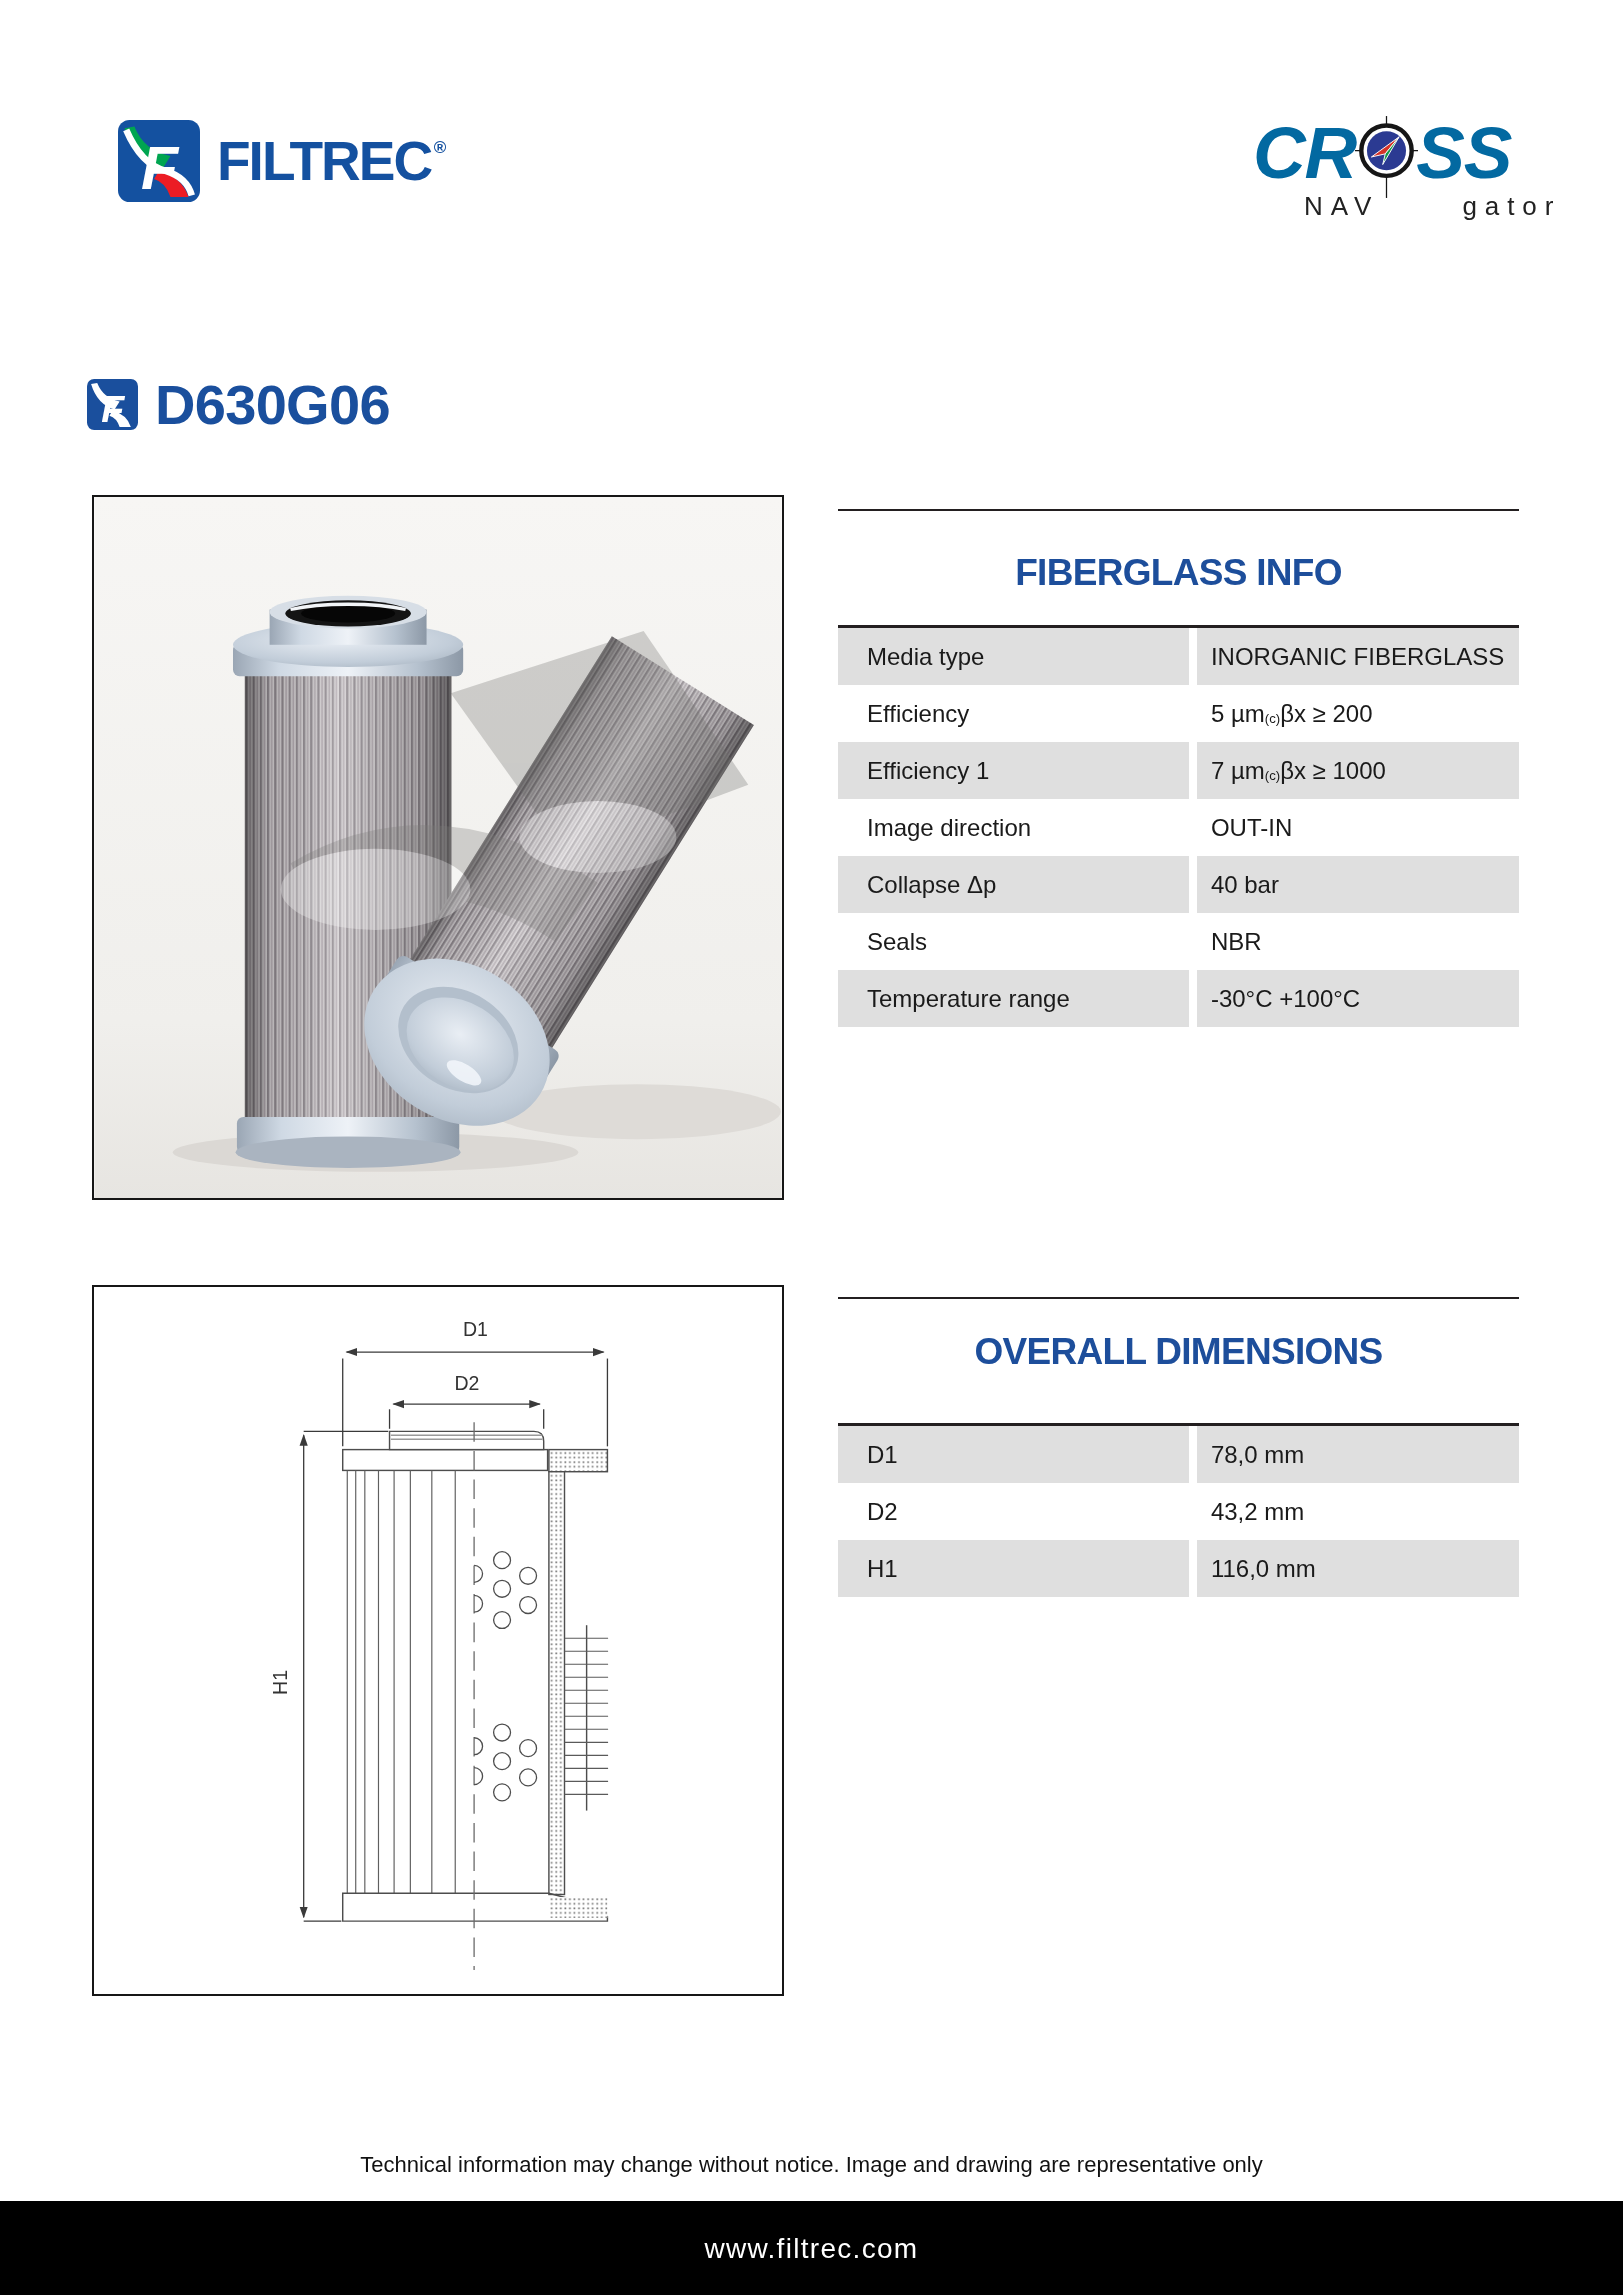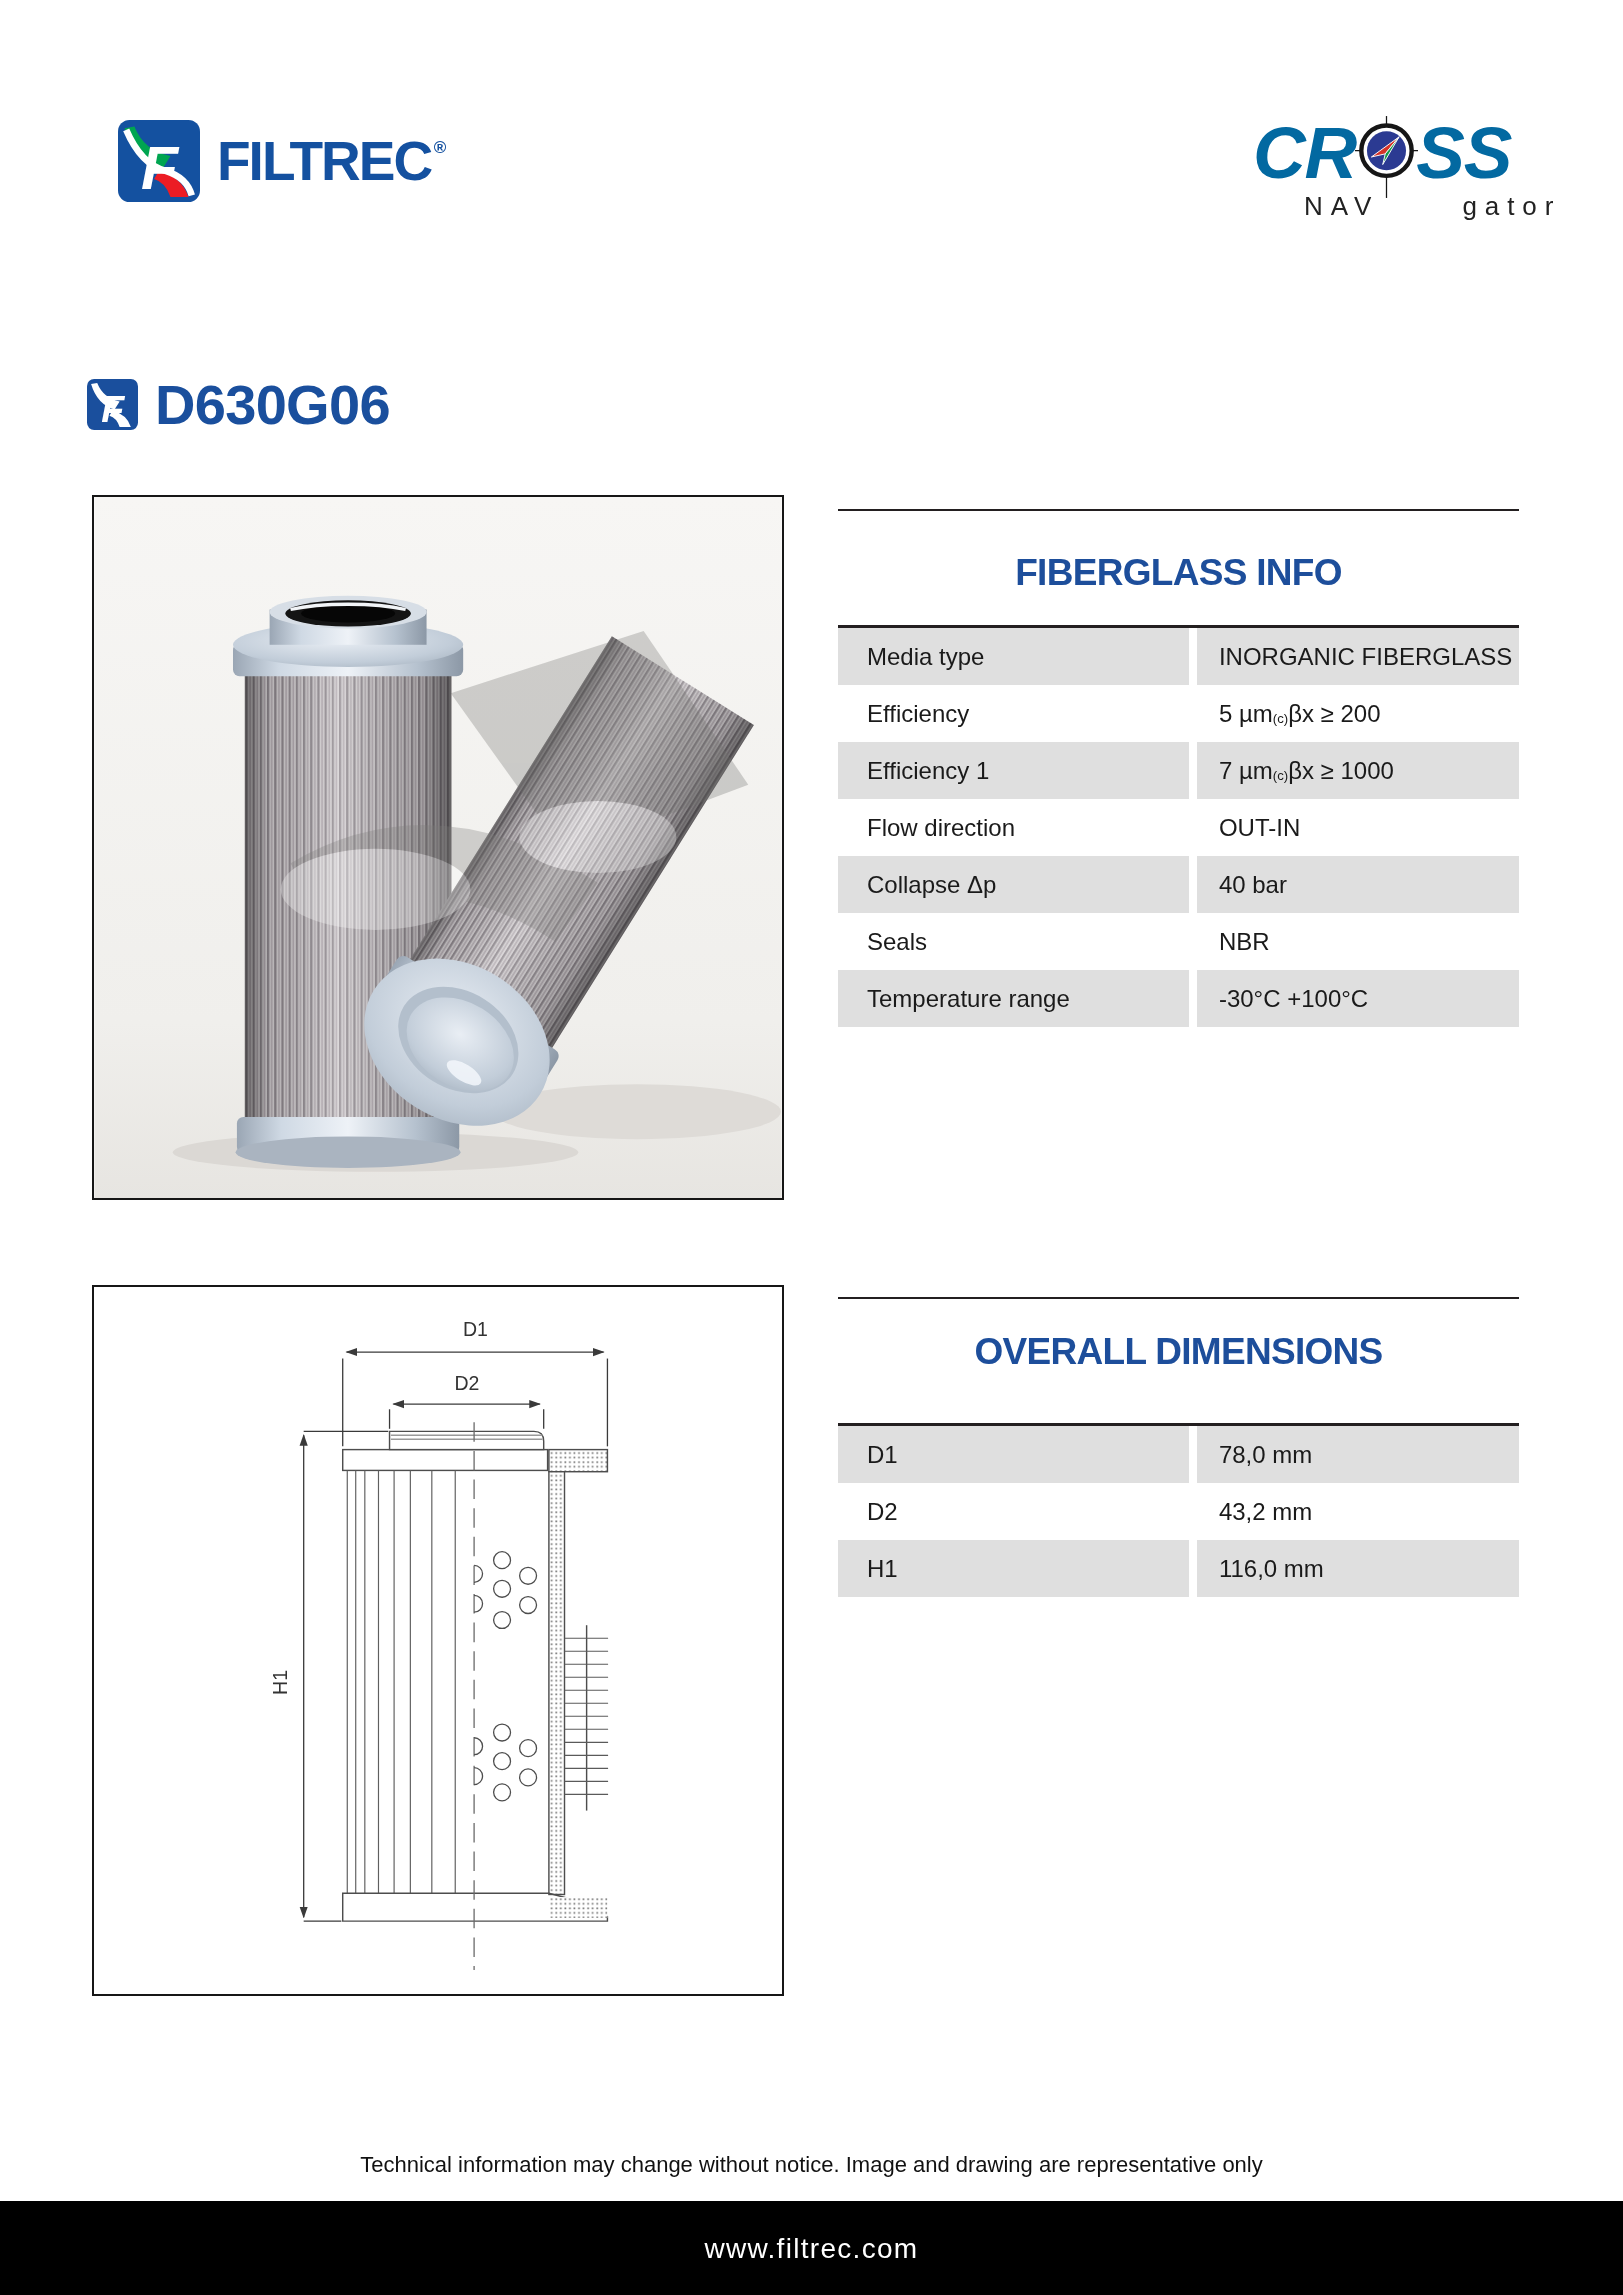--- a/index.html
+++ b/index.html
@@ -35,21 +35,21 @@
   .sec-title{text-align:center;color:#1d4e9b;font-weight:bold;font-size:37px;letter-spacing:-0.7px;}
   .ti-title{margin-top:41px;}
   .od-title{margin-top:32px;}
 
   .datatable{border-top:3.3px solid #231f20;width:100%;}
   .ti-table{margin-top:31px;}
   .od-table{margin-top:50px;}
   .drow{display:flex;height:57px;}
   .dcell{display:flex;align-items:center;font-size:24px;color:#1a1a1a;}
   .dlabel{width:322px;padding-left:29px;margin-right:7.9px;}
-  .dvalue{flex:1;padding-left:22px;}
+  .dvalue{flex:1;padding-left:14px;}
   .drow.odd .dcell{background:#dfdfdf;}
   .drow.even .dcell{background:#ffffff;}
   sub.cc{font-size:0.55em;position:relative;top:0.35em;}
 
   
   .disclaimer{position:absolute;left:0;top:2152px;width:100%;text-align:center;font-size:22px;color:#111;}
   .footerbar{position:absolute;left:0;top:2201px;width:100%;height:95px;background:#000000;display:flex;align-items:center;justify-content:center;}
   .website{color:#ffffff;font-size:28px;letter-spacing:1.3px;}
 </style>
 </head>
@@ -198,21 +198,21 @@
     </div>
     <div class="drow odd">
       <div class="dcell dlabel">Efficiency 1</div>
       <div class="dcell dvalue">
           <span>7 µm</span>
           <sub class="cc">(c)</sub>
           <span> βx ≥ 1000</span>
         </div>
     </div>
     <div class="drow even">
-      <div class="dcell dlabel">Flow direction</div>
+      <div class="dcell dlabel">Image direction</div>
       <div class="dcell dvalue">
           <span>OUT-IN</span>
           <sub class="cc"></sub>
           <span></span>
         </div>
     </div>
     <div class="drow odd">
       <div class="dcell dlabel">Collapse Δp</div>
       <div class="dcell dvalue">
           <span>40 bar</span>

